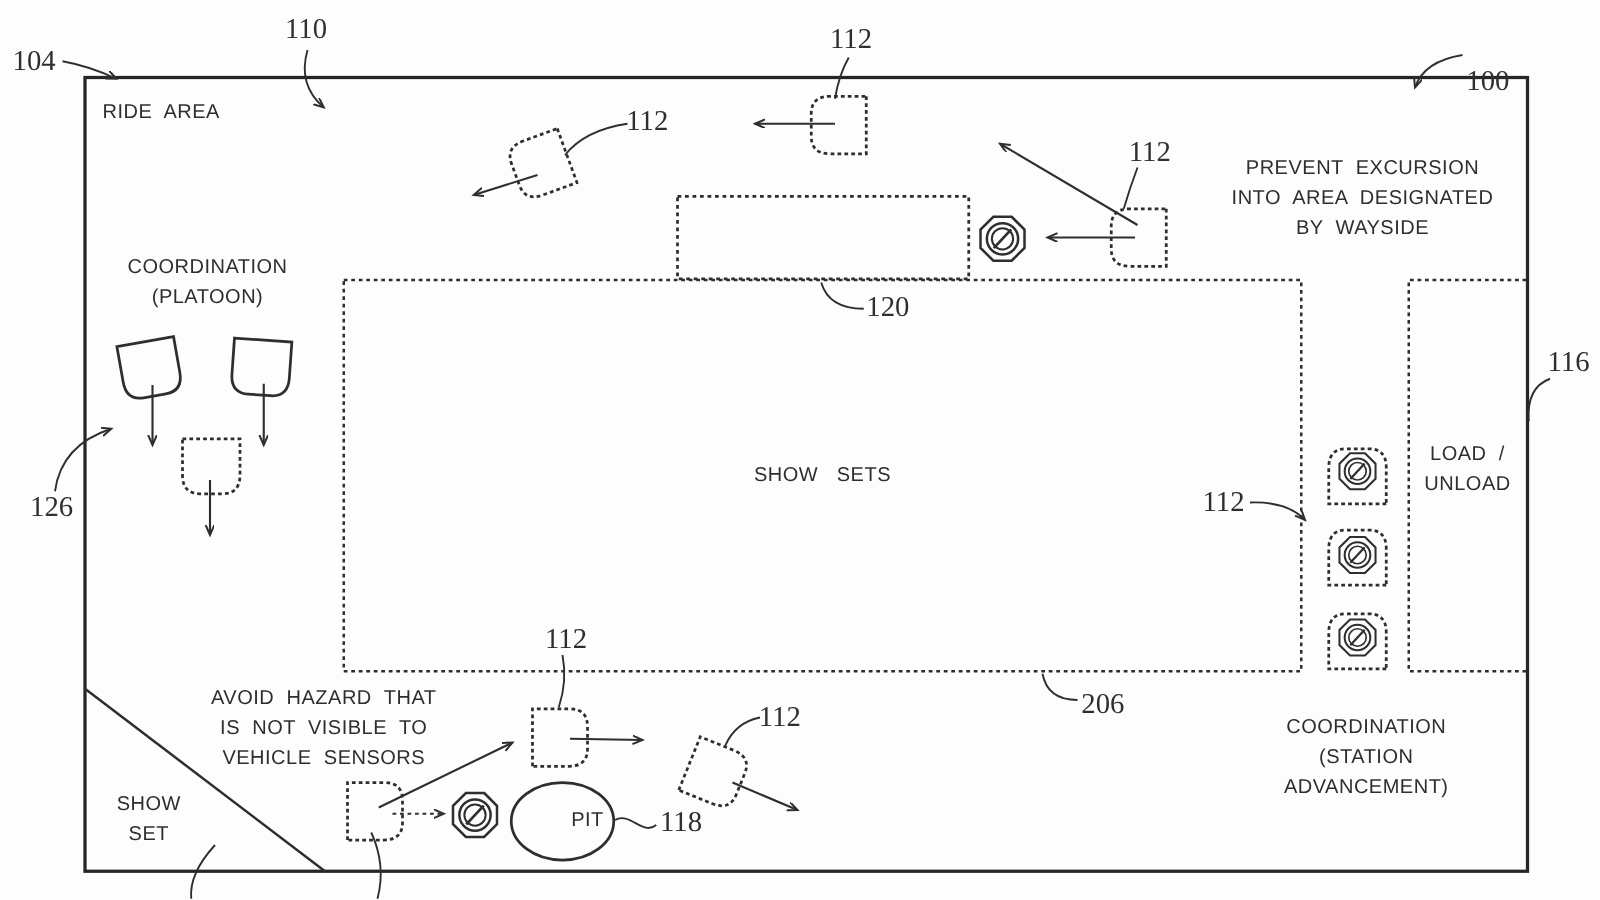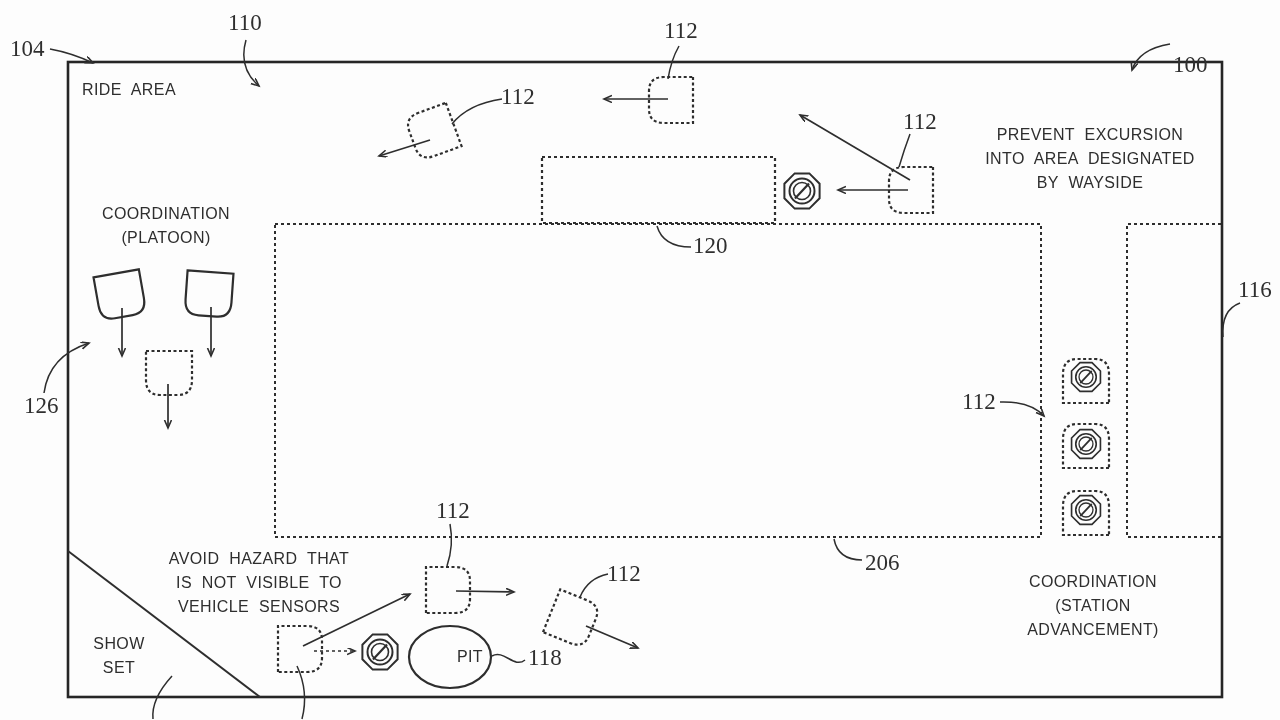--- a/index.html
+++ b/index.html
@@ -106,21 +106,28 @@
   <div class="txt left" style="left:82px;top:78px;">
     <div>RIDE AREA</div>
   </div>
 
   <div class="txt" style="left:86px;top:202px;width:160px;">
     <div>COORDINATION</div>
     <div>(PLATOON)</div>
   </div>
 
 
+  <div class="txt" style="left:558px;top:369px;width:200px;word-spacing:10px;">
+    <div>SHOW SETS</div>
+  </div>
 
+  <div class="txt" style="left:1127px;top:352px;width:94px;">
+    <div>LOAD /</div>
+    <div>UNLOAD</div>
+  </div>
 
   <div class="txt" style="left:963px;top:123px;width:254px;">
     <div>PREVENT EXCURSION</div>
     <div>INTO AREA DESIGNATED</div>
     <div>BY WAYSIDE</div>
   </div>
 
   <div class="txt" style="left:144px;top:547px;width:230px;">
     <div>AVOID HAZARD THAT</div>
     <div>IS NOT VISIBLE TO</div>

